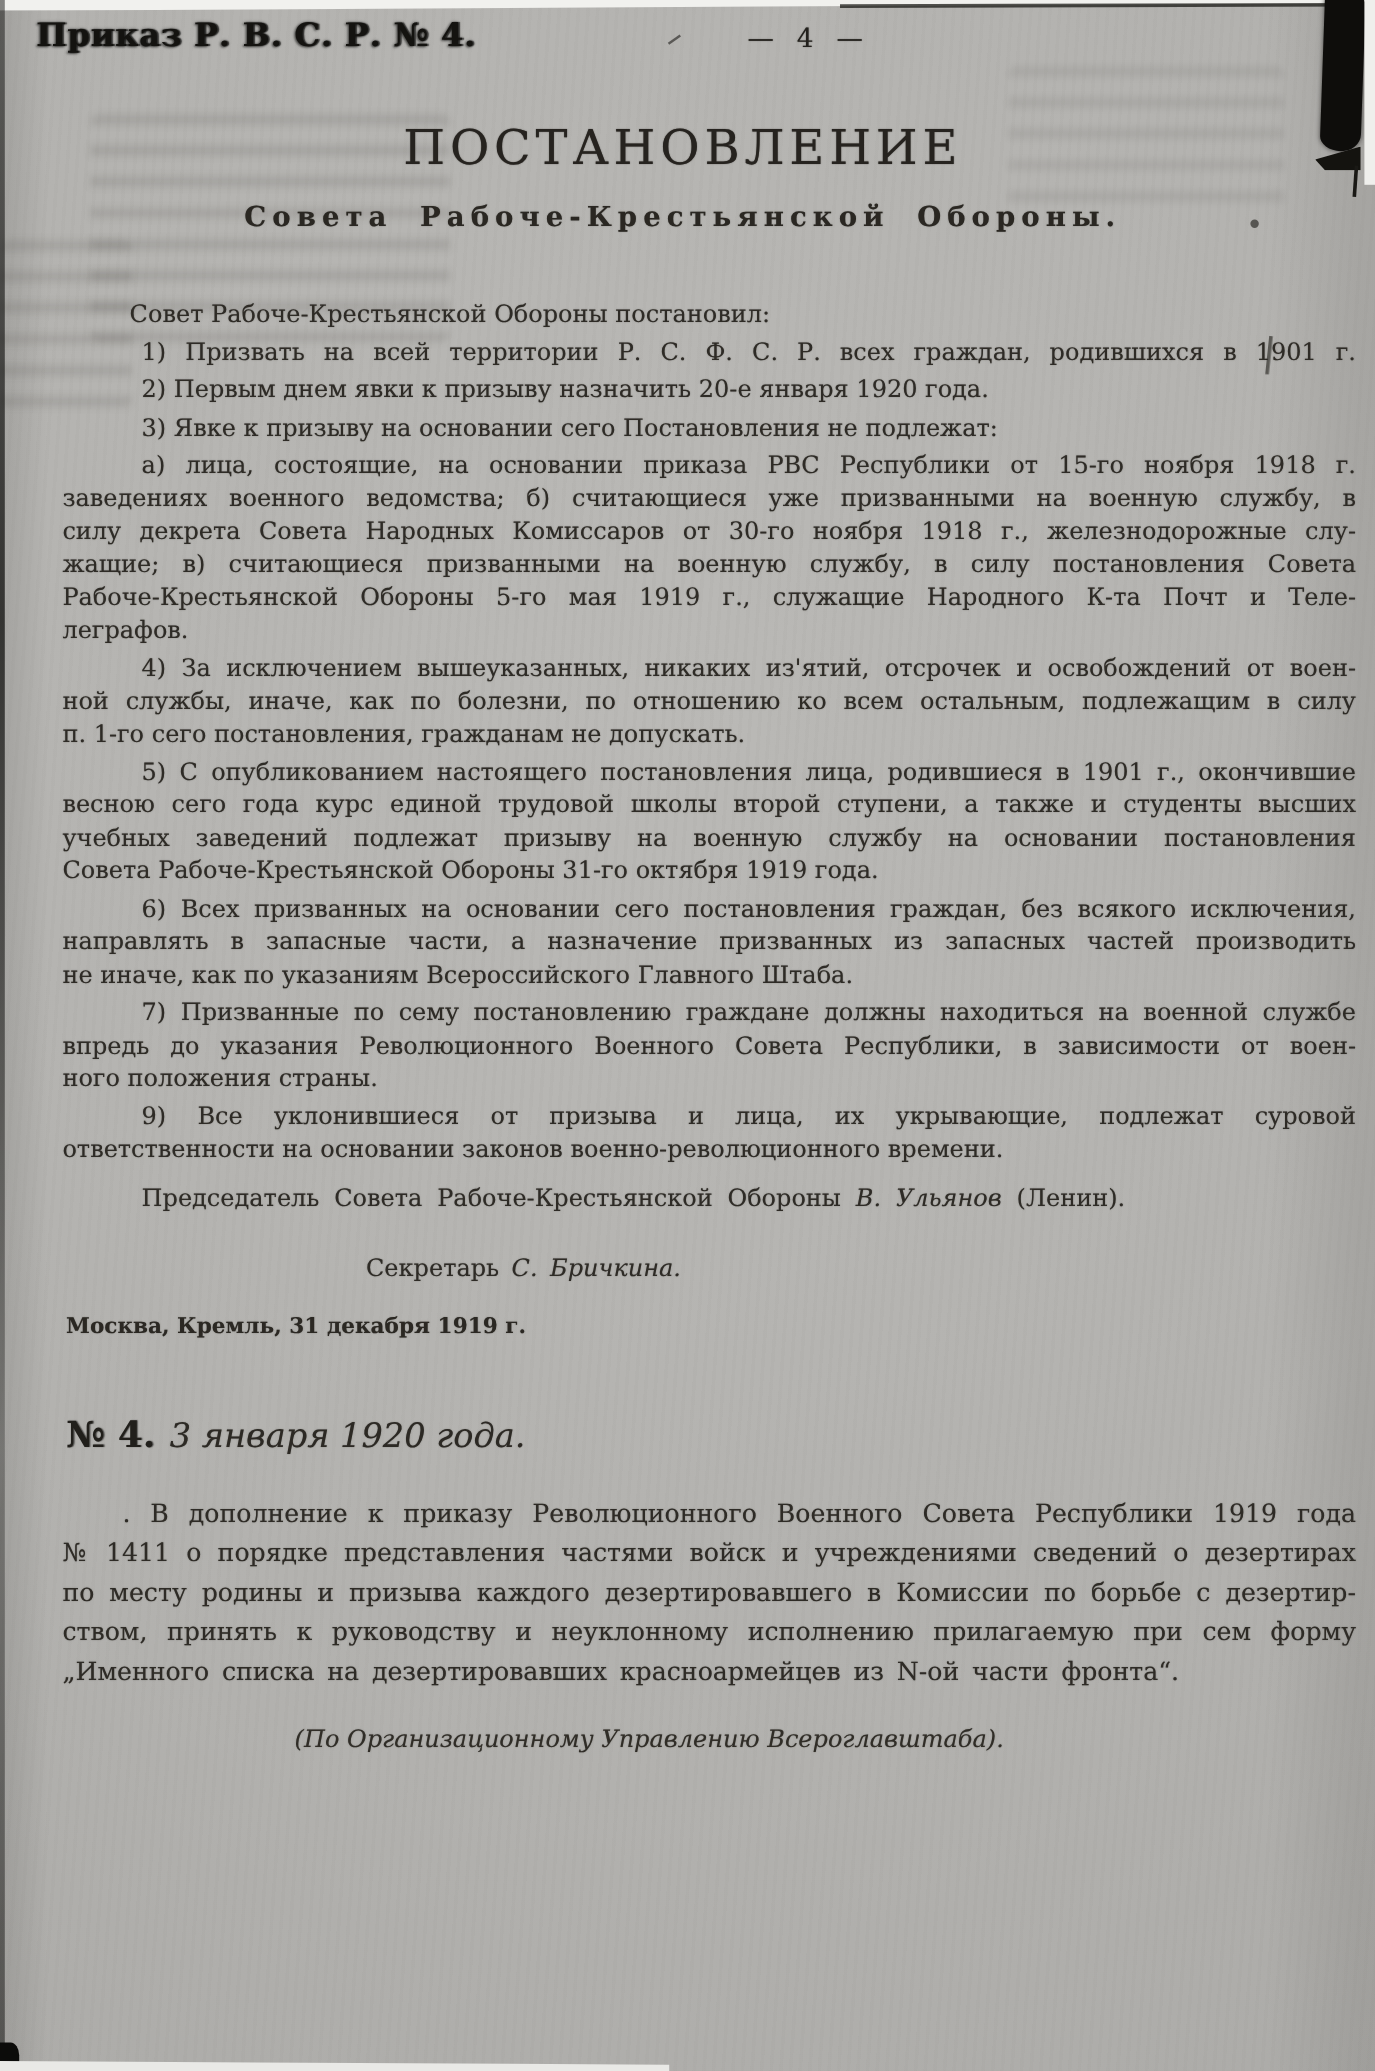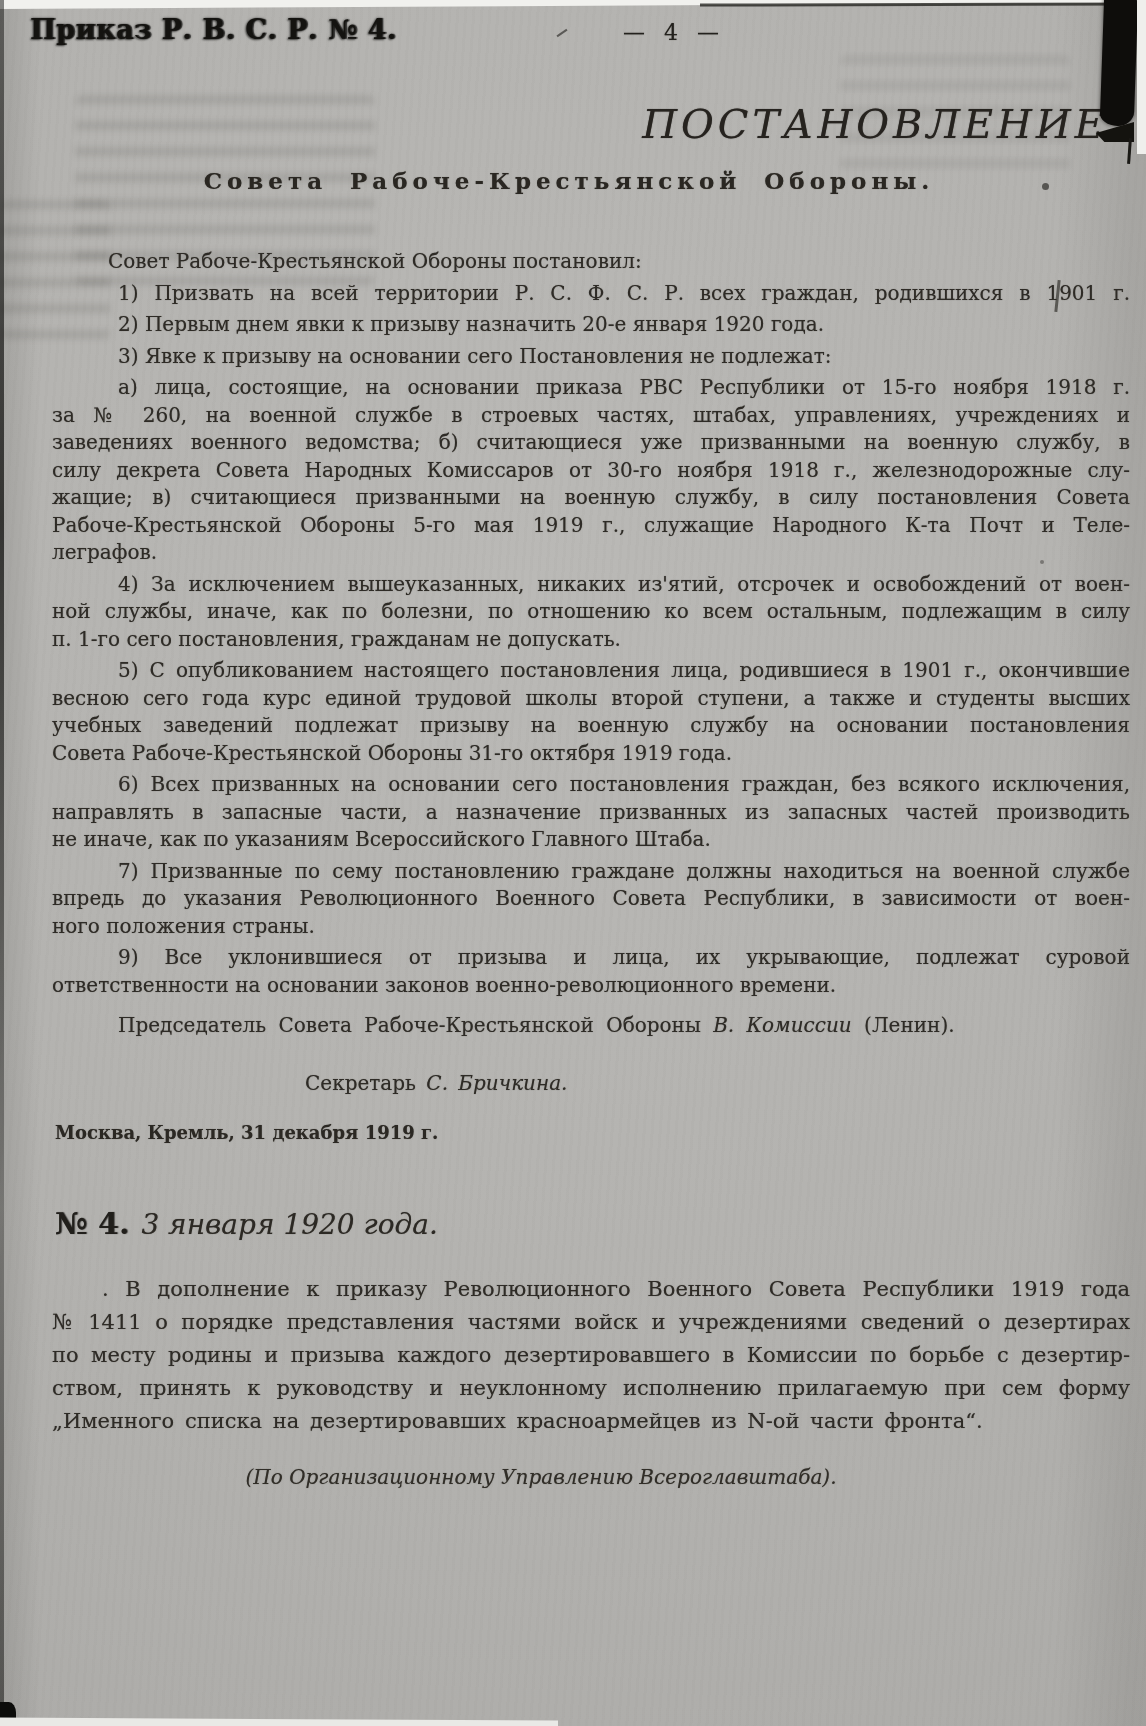--- a/index.html
+++ b/index.html
@@ -29,24 +29,23 @@
     font-size:27px;font-weight:700;letter-spacing:.5px;color:#141310;
     filter:blur(.4px);
     text-shadow:1.5px 0 1px rgba(10,10,8,.75), -1px 1px 2px rgba(10,10,8,.55), 0 0 3px rgba(10,10,8,.4);
   }
   .pagenum{
     position:absolute;left:596px;top:20px;width:150px;text-align:center;
     font-size:22px;word-spacing:12px;color:#23211d;text-shadow:0 0 1px rgba(35,33,29,.6);
   }
   
   .title{
-    margin:102px 0 0;text-align:right;transform:translateX(-22px);
+    margin:102px 0 0;text-align:center;transform:translateX(-22px);
     font-size:40px;line-height:44px;letter-spacing:4px;color:#26231f;
     text-shadow:0 0 1px rgba(38,35,31,.75);
-    font-style:italic;
   }
   .subtitle{
     margin-top:22px;text-align:center;transform:translateX(-22px);
     font-size:23px;line-height:26px;font-weight:700;letter-spacing:5px;word-spacing:10px;
     color:#2a2722;
   }
   
   #decree-paragraphs{margin-top:54px;}
   .para{margin:0 0 4px;}
   .ln{font-size:20px;line-height:27.5px;}
@@ -113,21 +112,20 @@
           <div class="ln first jl">1) Призвать на всей территории Р. С. Ф. С. Р. всех граждан, родившихся в 1901 г.</div>
         </div>
         <div class="para">
           <div class="ln first">2) Первым днем явки к призыву назначить 20-е января 1920 года.</div>
         </div>
         <div class="para">
           <div class="ln first">3) Явке к призыву на основании сего Постановления не подлежат:</div>
         </div>
         <div class="para">
           <div class="ln first jl">а) лица, состоящие, на основании приказа РВС Республики от 15-го ноября 1918 г.</div>
-          <div class="ln jl">за № 260, на военной службе в строевых частях, штабах, управлениях, учреждениях и</div>
           <div class="ln jl">заведениях военного ведомства; б) считающиеся уже призванными на военную службу, в</div>
           <div class="ln jl">силу декрета Совета Народных Комиссаров от 30-го ноября 1918 г., железнодорожные слу-</div>
           <div class="ln jl">жащие; в) считающиеся призванными на военную службу, в силу постановления Совета</div>
           <div class="ln jl">Рабоче-Крестьянской Обороны 5-го мая 1919 г., служащие Народного К-та Почт и Теле-</div>
           <div class="ln">леграфов.</div>
         </div>
         <div class="para">
           <div class="ln first jl">4) За исключением вышеуказанных, никаких из'ятий, отсрочек и освобождений от воен-</div>
           <div class="ln jl">ной службы, иначе, как по болезни, по отношению ко всем остальным, подлежащим в силу</div>
           <div class="ln">п. 1-го сего постановления, гражданам не допускать.</div>
@@ -147,21 +145,21 @@
           <div class="ln first jl">7) Призванные по сему постановлению граждане должны находиться на военной службе</div>
           <div class="ln jl">впредь до указания Революционного Военного Совета Республики, в зависимости от воен-</div>
           <div class="ln">ного положения страны.</div>
         </div>
         <div class="para">
           <div class="ln first jl">9) Все уклонившиеся от призыва и лица, их укрывающие, подлежат суровой</div>
           <div class="ln">ответственности на основании законов военно-революционного времени.</div>
         </div>
       </div>
 
-    <div class="ln sig-chairman"><span>Председатель Совета Рабоче-Крестьянской Обороны</span> <span class="it">В. Комиссии</span> <span>(Ленин).</span></div>
+    <div class="ln sig-chairman"><span>Председатель Совета Рабоче-Крестьянской Обороны</span> <span class="it">В. Ульянов</span> <span>(Ленин).</span></div>
 
     <div class="ln sig-secretary"><span>Секретарь</span> <span class="it">С. Бричкина.</span></div>
 
     <div class="dateline">Москва, Кремль, 31 декабря 1919 г.</div>
 
     <div class="order-head"><span class="num">№ 4.</span><span class="dt it">3 января 1920 года.</span></div>
 
     <div id="order-paragraph">
         <div class="para">
           <div class="ln2 first jl">. В дополнение к приказу Революционного Военного Совета Республики 1919 года</div>

